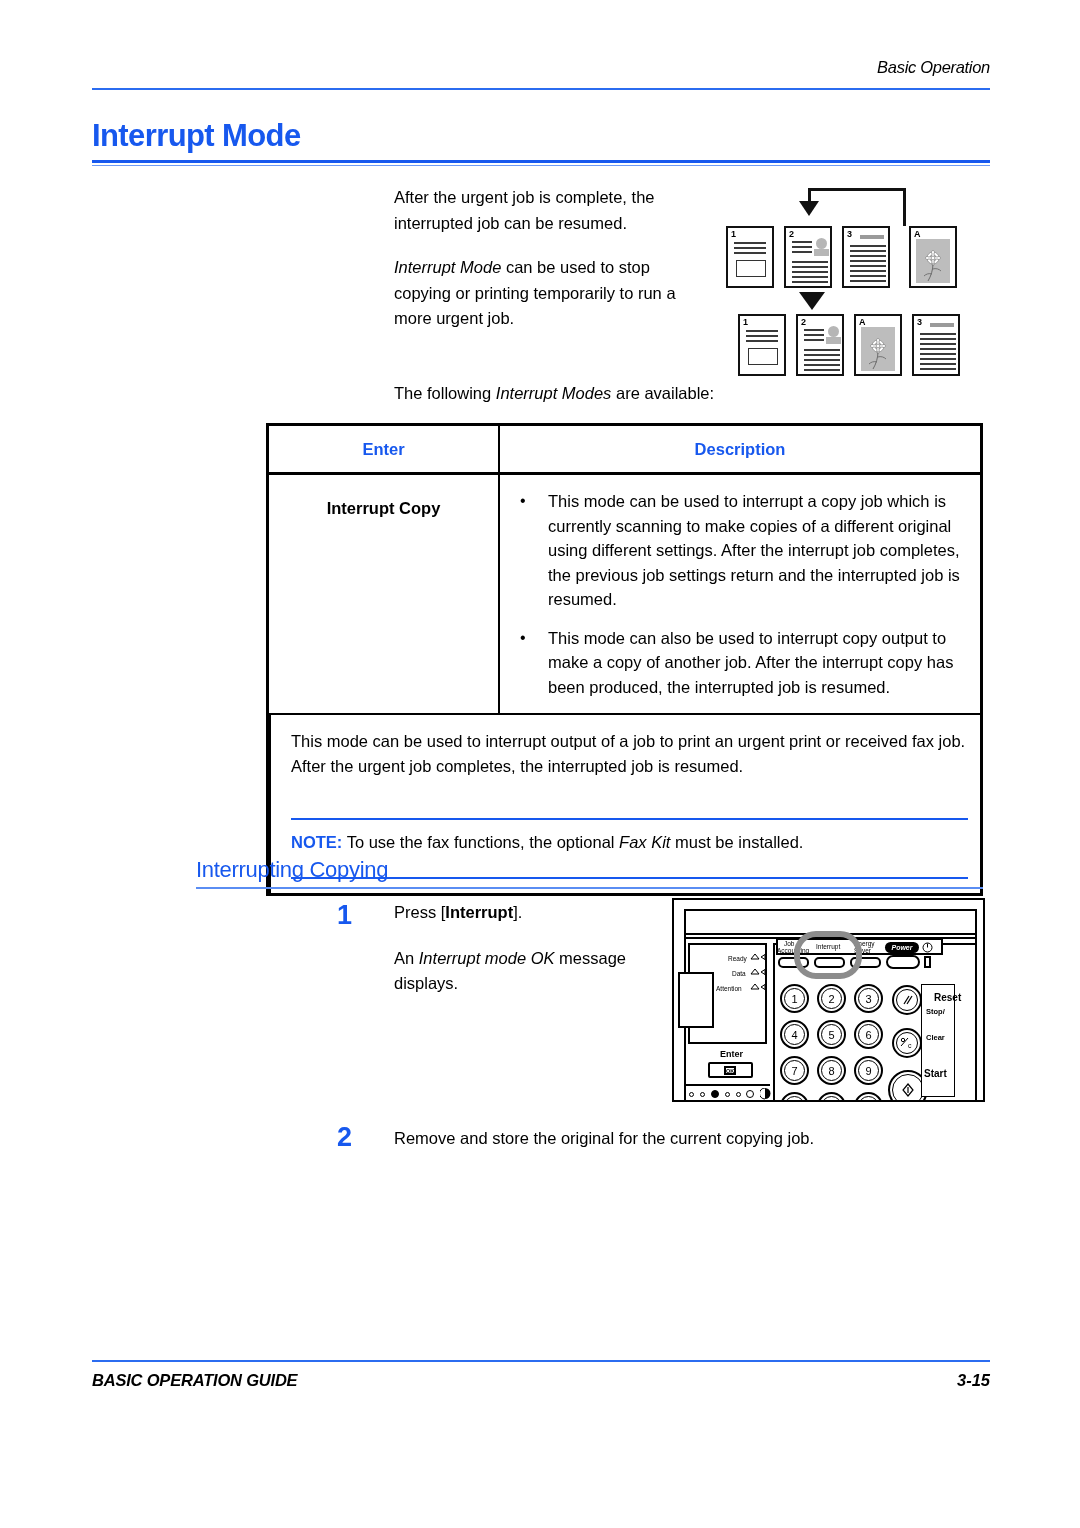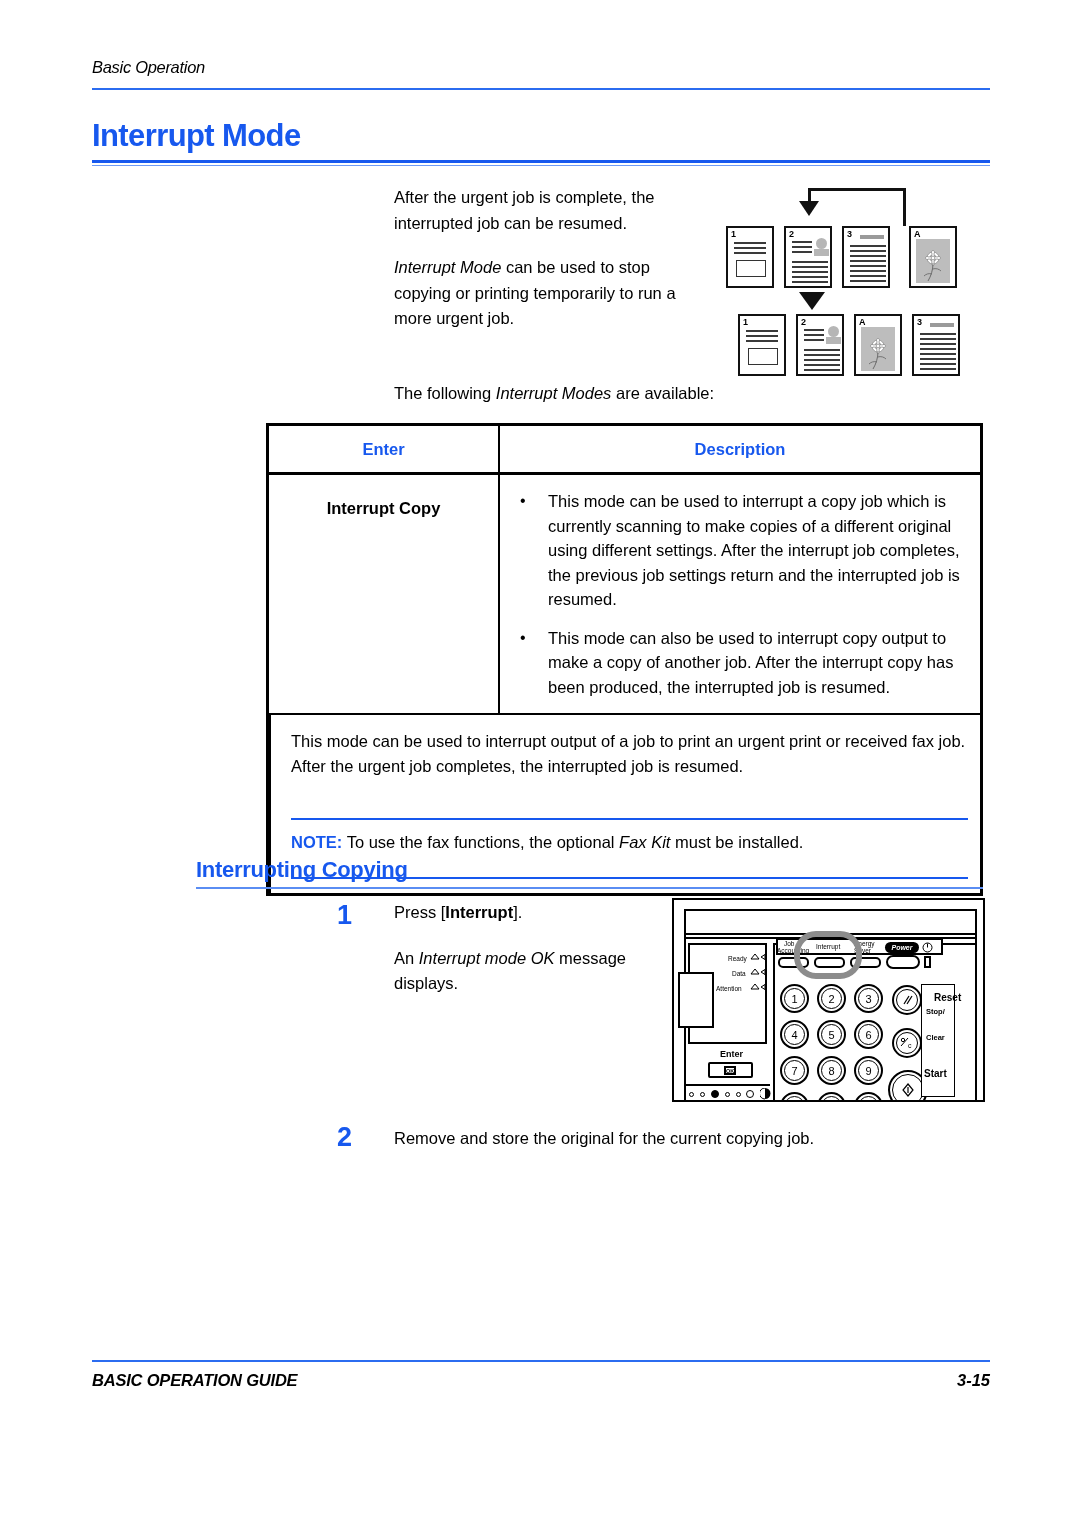--- a/index.html
+++ b/index.html
@@ -22,20 +22,21 @@
     width: 1080px;
     height: 1528px;
   }
 
   
   .running-header {
     position: absolute;
     left: 92px;
     top: 58px;
     width: 898px;
+    text-align: right;
     font-size: 16.5px;
     font-style: italic;
     font-family: "Liberation Sans", sans-serif;
     letter-spacing: -0.3px;
     color: #000;
   }
   .header-rule {
     position: absolute;
     left: 92px;
     top: 88px;
@@ -224,21 +225,21 @@
     font-weight: bold;
     color: #1758ee;
   }
 
   
   .h2 {
     position: absolute;
     left: 196px;
     top: 857px;
     font-size: 22px;
-    font-weight: bold;
+    font-weight: normal;
     color: #1758ee;
     letter-spacing: -0.3px;
     white-space: nowrap;
   }
   .h2-rule {
     position: absolute;
     left: 196px;
     top: 887px;
     width: 787px;
     height: 2px;

